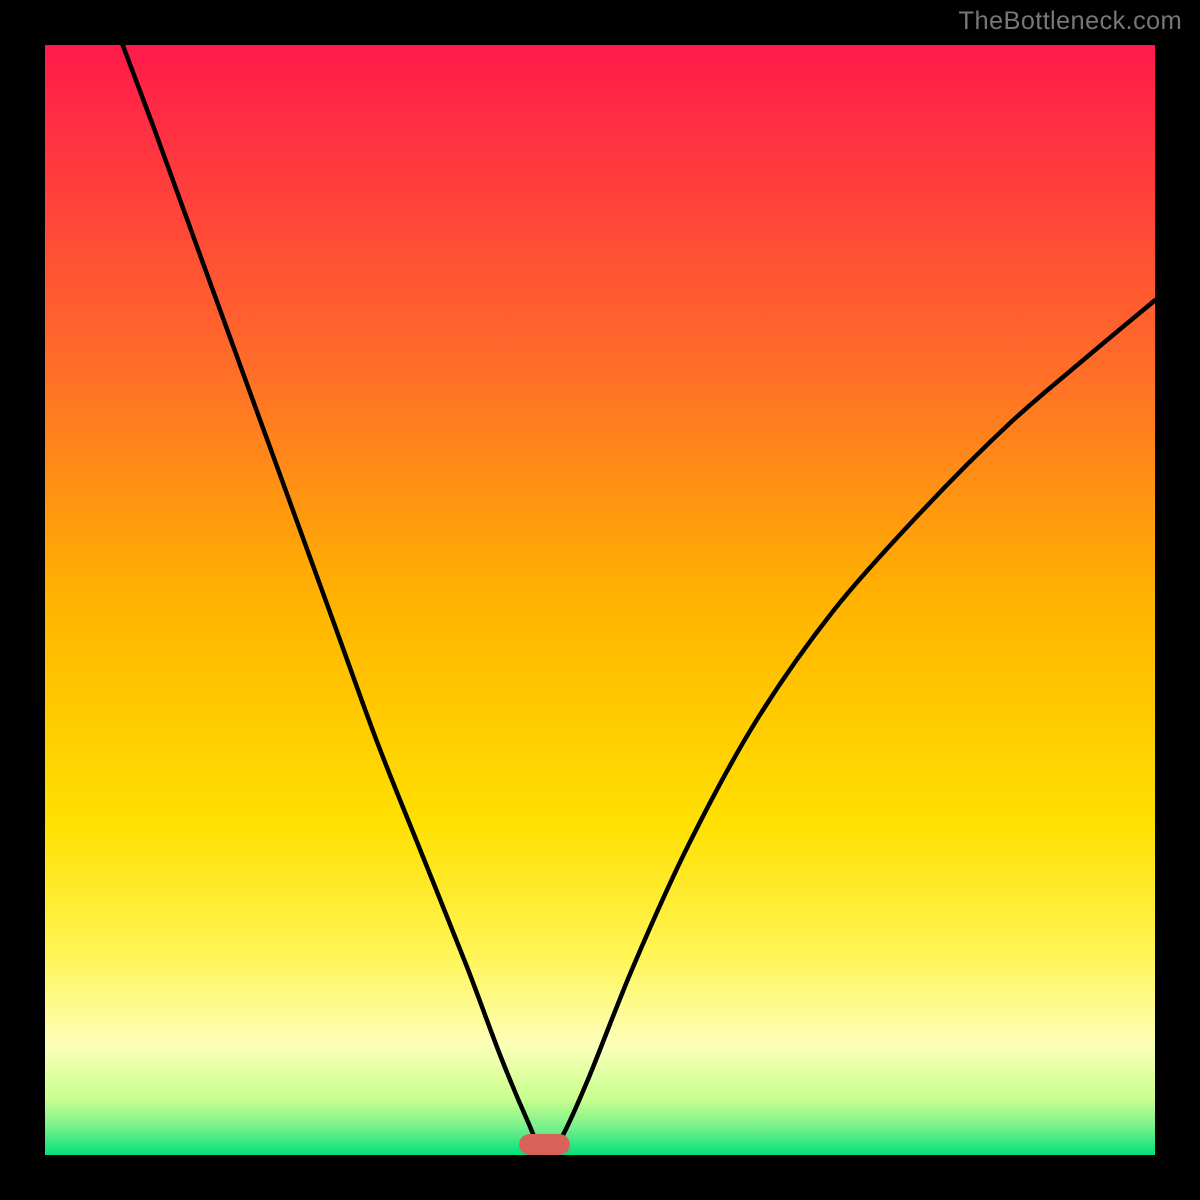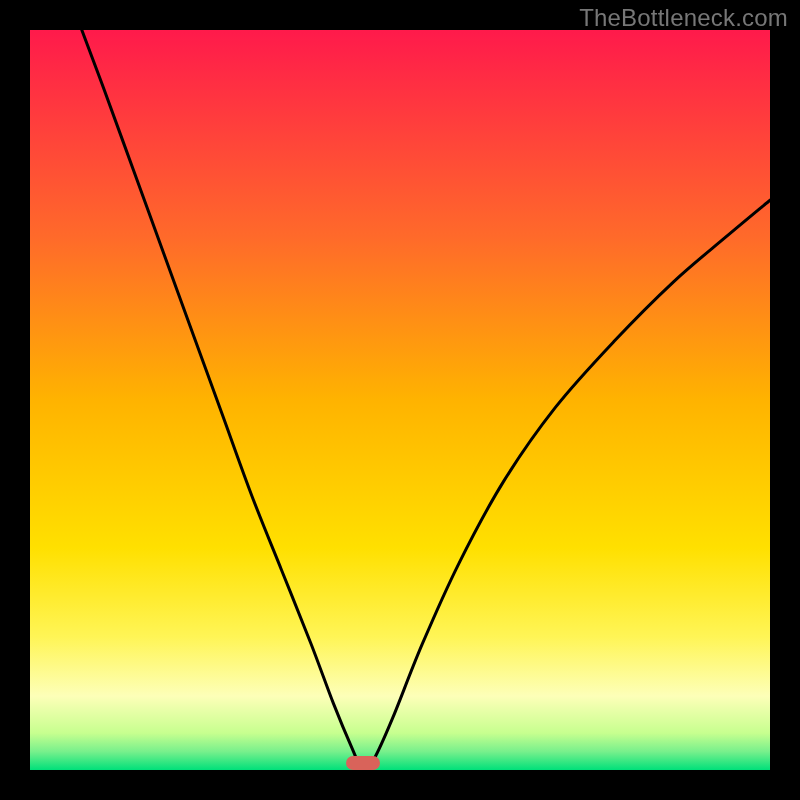--- a/index.html
+++ b/index.html
@@ -15,21 +15,21 @@
     position: relative;
     width: 800px;
     height: 800px;
     background: #000;
   }
   .watermark {
     position: absolute;
     top: 4px;
     right: 12px;
     color: #777;
-    font-size: 24px;
+    font-size: 17px;
     font-weight: 500;
     letter-spacing: 0.2px;
     z-index: 30;
     user-select: none;
   }
   .plot-area {
     position: absolute;
     left: 30px;
     top: 30px;
     width: 740px;

